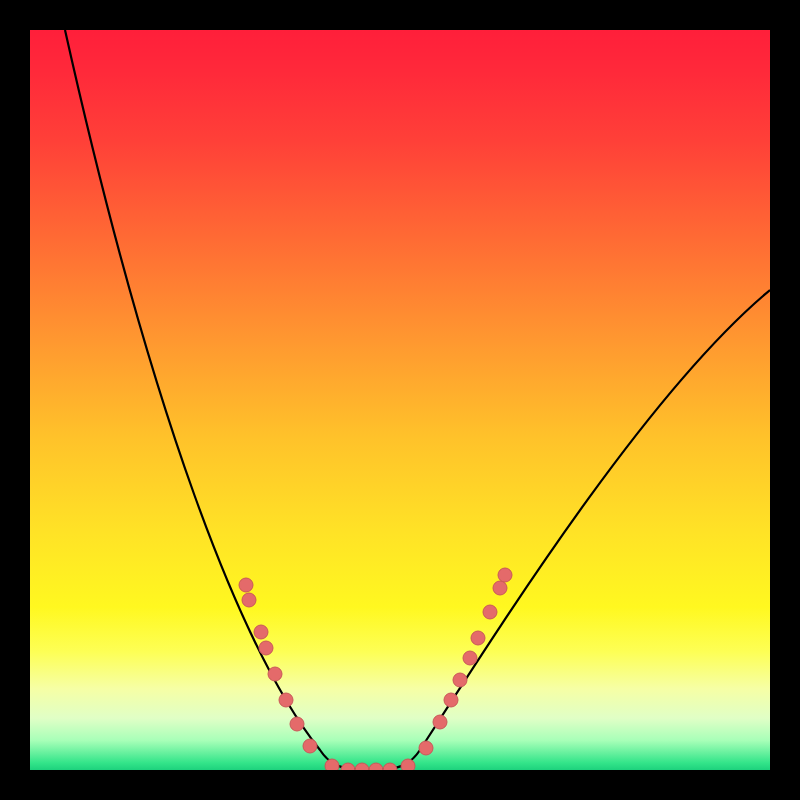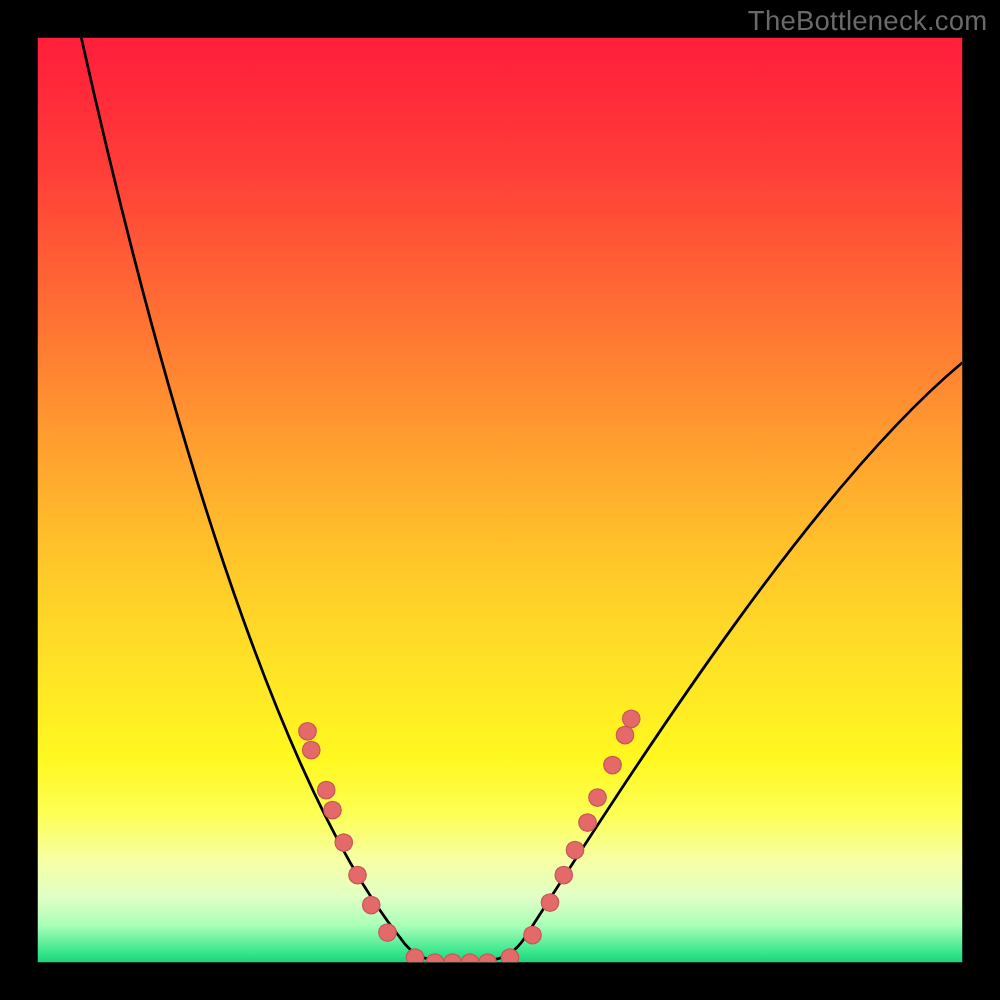--- a/index.html
+++ b/index.html
@@ -101,14 +101,13 @@
           <circle cx="430" cy="650" r="7" fill="#e46a6a" stroke="#c95858" stroke-width="1"></circle>
           <circle cx="440" cy="628" r="7" fill="#e46a6a" stroke="#c95858" stroke-width="1"></circle>
           <circle cx="448" cy="608" r="7" fill="#e46a6a" stroke="#c95858" stroke-width="1"></circle>
           <circle cx="460" cy="582" r="7" fill="#e46a6a" stroke="#c95858" stroke-width="1"></circle>
           <circle cx="470" cy="558" r="7" fill="#e46a6a" stroke="#c95858" stroke-width="1"></circle>
           <circle cx="475" cy="545" r="7" fill="#e46a6a" stroke="#c95858" stroke-width="1"></circle>
         </g>
     </svg>
   </div>
 
-  <div class="watermark">TheBottleneck.com</div>
 </div>
 
 </body></html>

